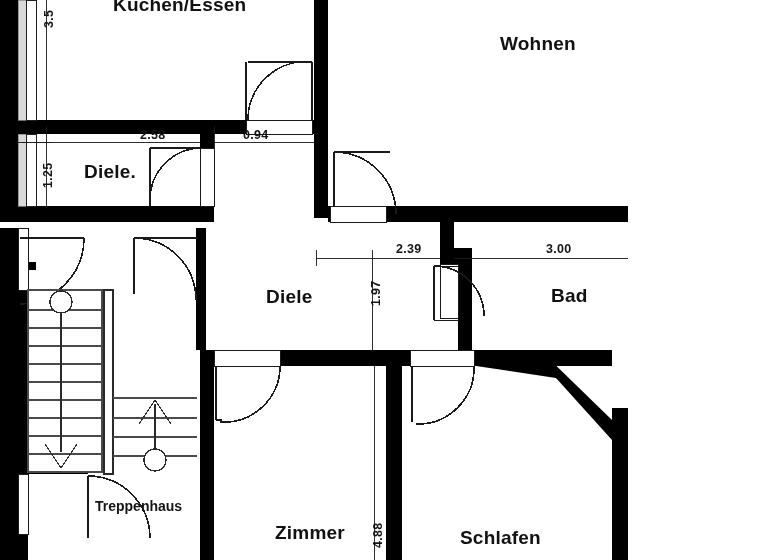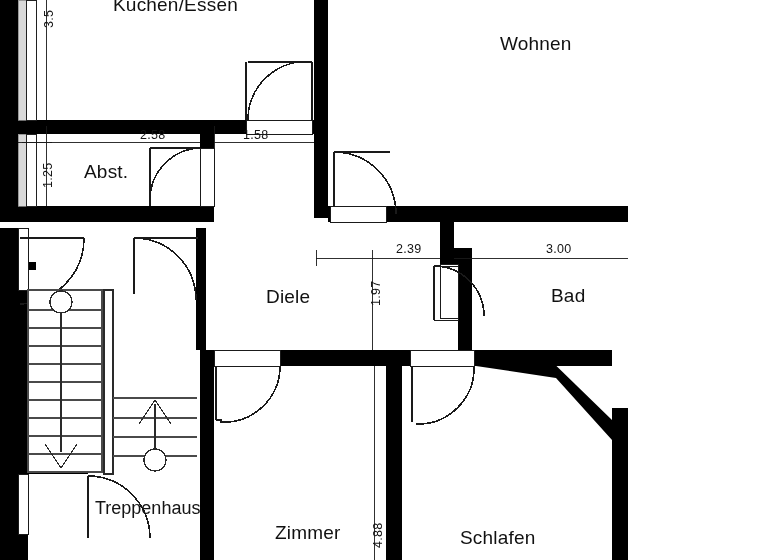--- a/index.html
+++ b/index.html
@@ -7,20 +7,21 @@
   body{
     font-family:"Liberation Sans", sans-serif;
     -webkit-font-smoothing:antialiased;
   }
   #plan{
     position:relative;
     width:628px;
     height:560px;
     background:#ffffff;
     overflow:hidden;
+    font-weight:bold;
   }
   #plan svg{display:block;}
   .roomlabel{
     position:absolute;
     font-family:"Liberation Sans", sans-serif;
     font-size:19px;
     color:#111111;
     white-space:nowrap;
     letter-spacing:.2px;
   }
@@ -43,21 +44,21 @@
     color:#141414;
     white-space:nowrap;
   }
   .smalllabel.vert{
     transform:rotate(-90deg);
     transform-origin:left top;
   }
   .stairtext{
     position:absolute;
     font-family:"Liberation Sans", sans-serif;
-    font-size:18px;
+    font-size:14px;
     color:#141414;
     white-space:nowrap;
   }
 </style>
 </head>
 <body>
 
 <div id="plan">
 
   <svg width="768" height="560" viewBox="0 0 768 560" shape-rendering="crispEdges">
@@ -261,32 +262,32 @@
 
       <line x1="374" y1="366" x2="374" y2="560"></line>
 
       <line x1="686" y1="232" x2="686" y2="318"></line>
     </g>
 
   </svg>
 
   <div class="roomlabel" style="left:113px; top:-6px;">Küchen/Essen</div>
   <div class="roomlabel" style="left:500px; top:33px;text-align:right;">Wohnen</div>
-  <div class="roomlabel" style="left:84px; top:161px;">Abst.</div>
+  <div class="roomlabel" style="left:84px; top:161px;">Diele.</div>
   <div class="roomlabel" style="left:266px; top:286px;">Diele</div>
   <div class="roomlabel" style="left:551px; top:285px;">Bad</div>
   <div class="roomlabel" style="left:275px; top:522px;">Zimmer</div>
   <div class="roomlabel" style="left:460px; top:527px;">Schlafen</div>
 
   <div class="stairtext" style="left:95px; top:498px;">Treppenhaus</div>
   <div class="smalllabel vert" style="left:704px; top:330px;">Bogenfenster</div>
 
   <div class="dimlabel vert" style="left:42px; top:28px;">3.5</div>
   <div class="dimlabel" style="left:96px; top:128px;margin-left:44px;">2.58</div>
-  <div class="dimlabel" style="left:243px; top:128px;">1.58</div>
+  <div class="dimlabel" style="left:243px; top:128px;">0.94</div>
   <div class="dimlabel vert" style="left:41px; top:188px;">1.25</div>
   <div class="dimlabel vert" style="left:712px; top:60px;">4.88</div>
   <div class="dimlabel" style="left:396px; top:242px;">2.39</div>
   <div class="dimlabel" style="left:546px; top:242px;text-align:right;">3.00</div>
   <div class="dimlabel vert" style="left:369px; top:306px;">1.97</div>
   <div class="dimlabel vert" style="left:640px; top:335px;">2.41</div>
   <div class="dimlabel vert" style="left:371px; top:548px;">4.88</div>
 
 </div>
 

